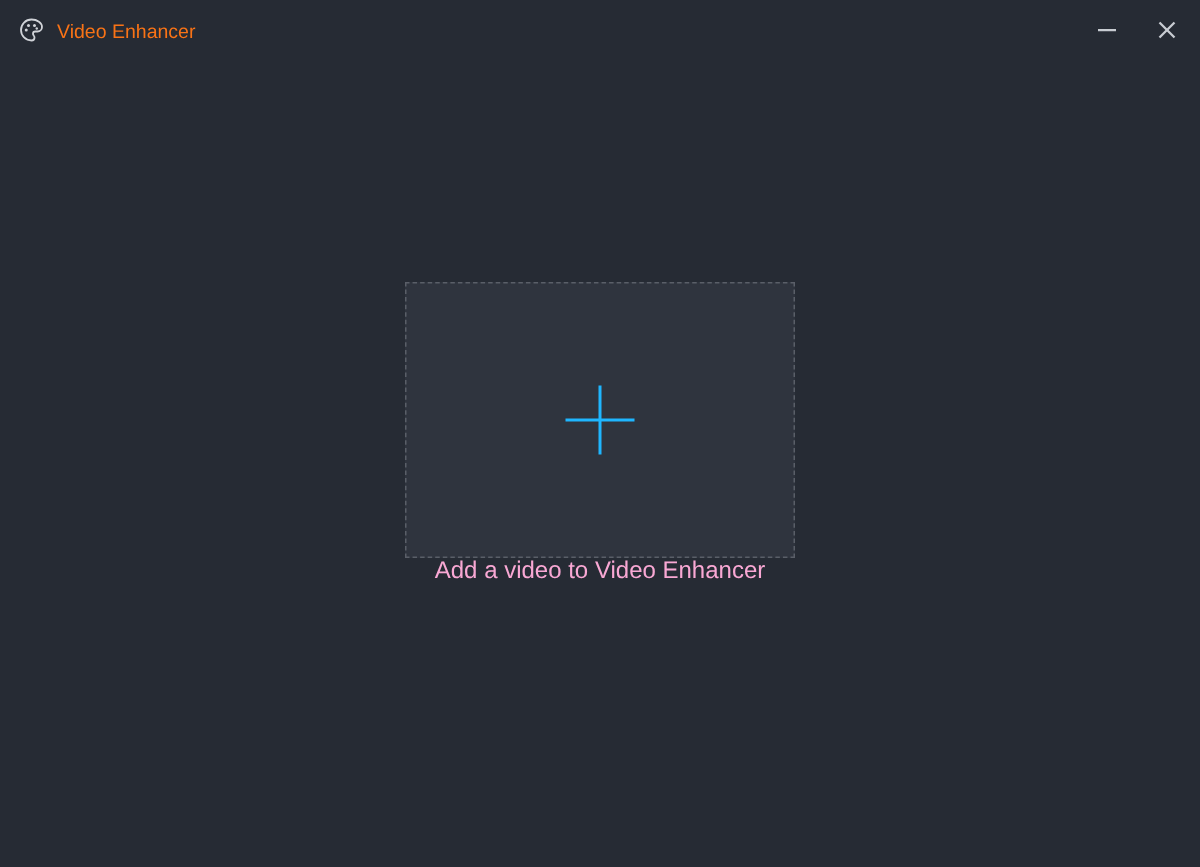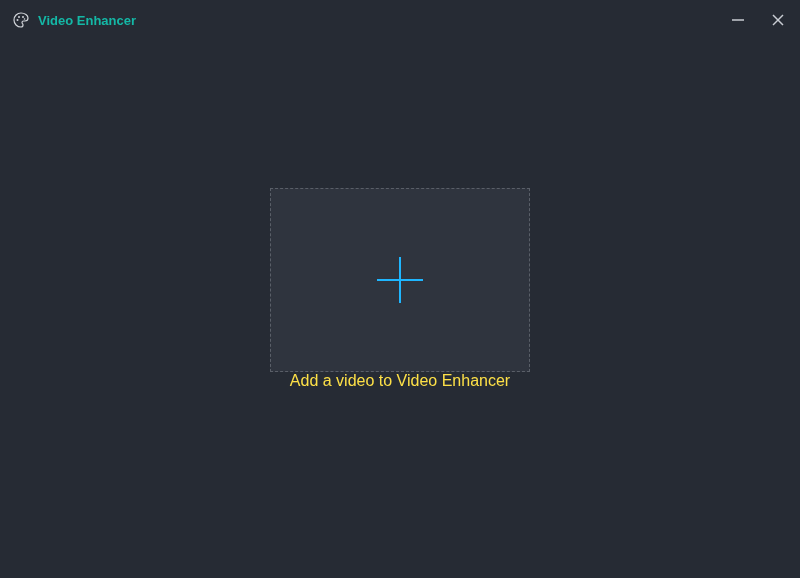--- a/index.html
+++ b/index.html
@@ -27,23 +27,23 @@
       gap: 8px;
     }
     .app-icon {
       width: 18px;
       height: 18px;
       display: flex;
       align-items: center;
       justify-content: center;
     }
     .app-title {
-      color: #14b8a6;
+      color: #f97316;
       font-size: 13px;
-      font-weight: 700;
+      font-weight: 400;
       text-align: center;
     }
     .titlebar-right {
       display: flex;
       align-items: center;
       gap: 20px;
     }
     .window-control {
       width: 20px;
       height: 20px;
@@ -69,21 +69,21 @@
       align-items: center;
       justify-content: center;
       cursor: pointer;
     }
     .plus-icon {
       display: flex;
       align-items: center;
       justify-content: center;
     }
     .instruction-text {
-      color: #fde047;
+      color: #f9a8d4;
       font-size: 16px;
       font-weight: 400;
     }
   </style>
 </head>
 <body>
 
 <div class="titlebar">
   <div class="titlebar-left">
     <span class="app-icon">

